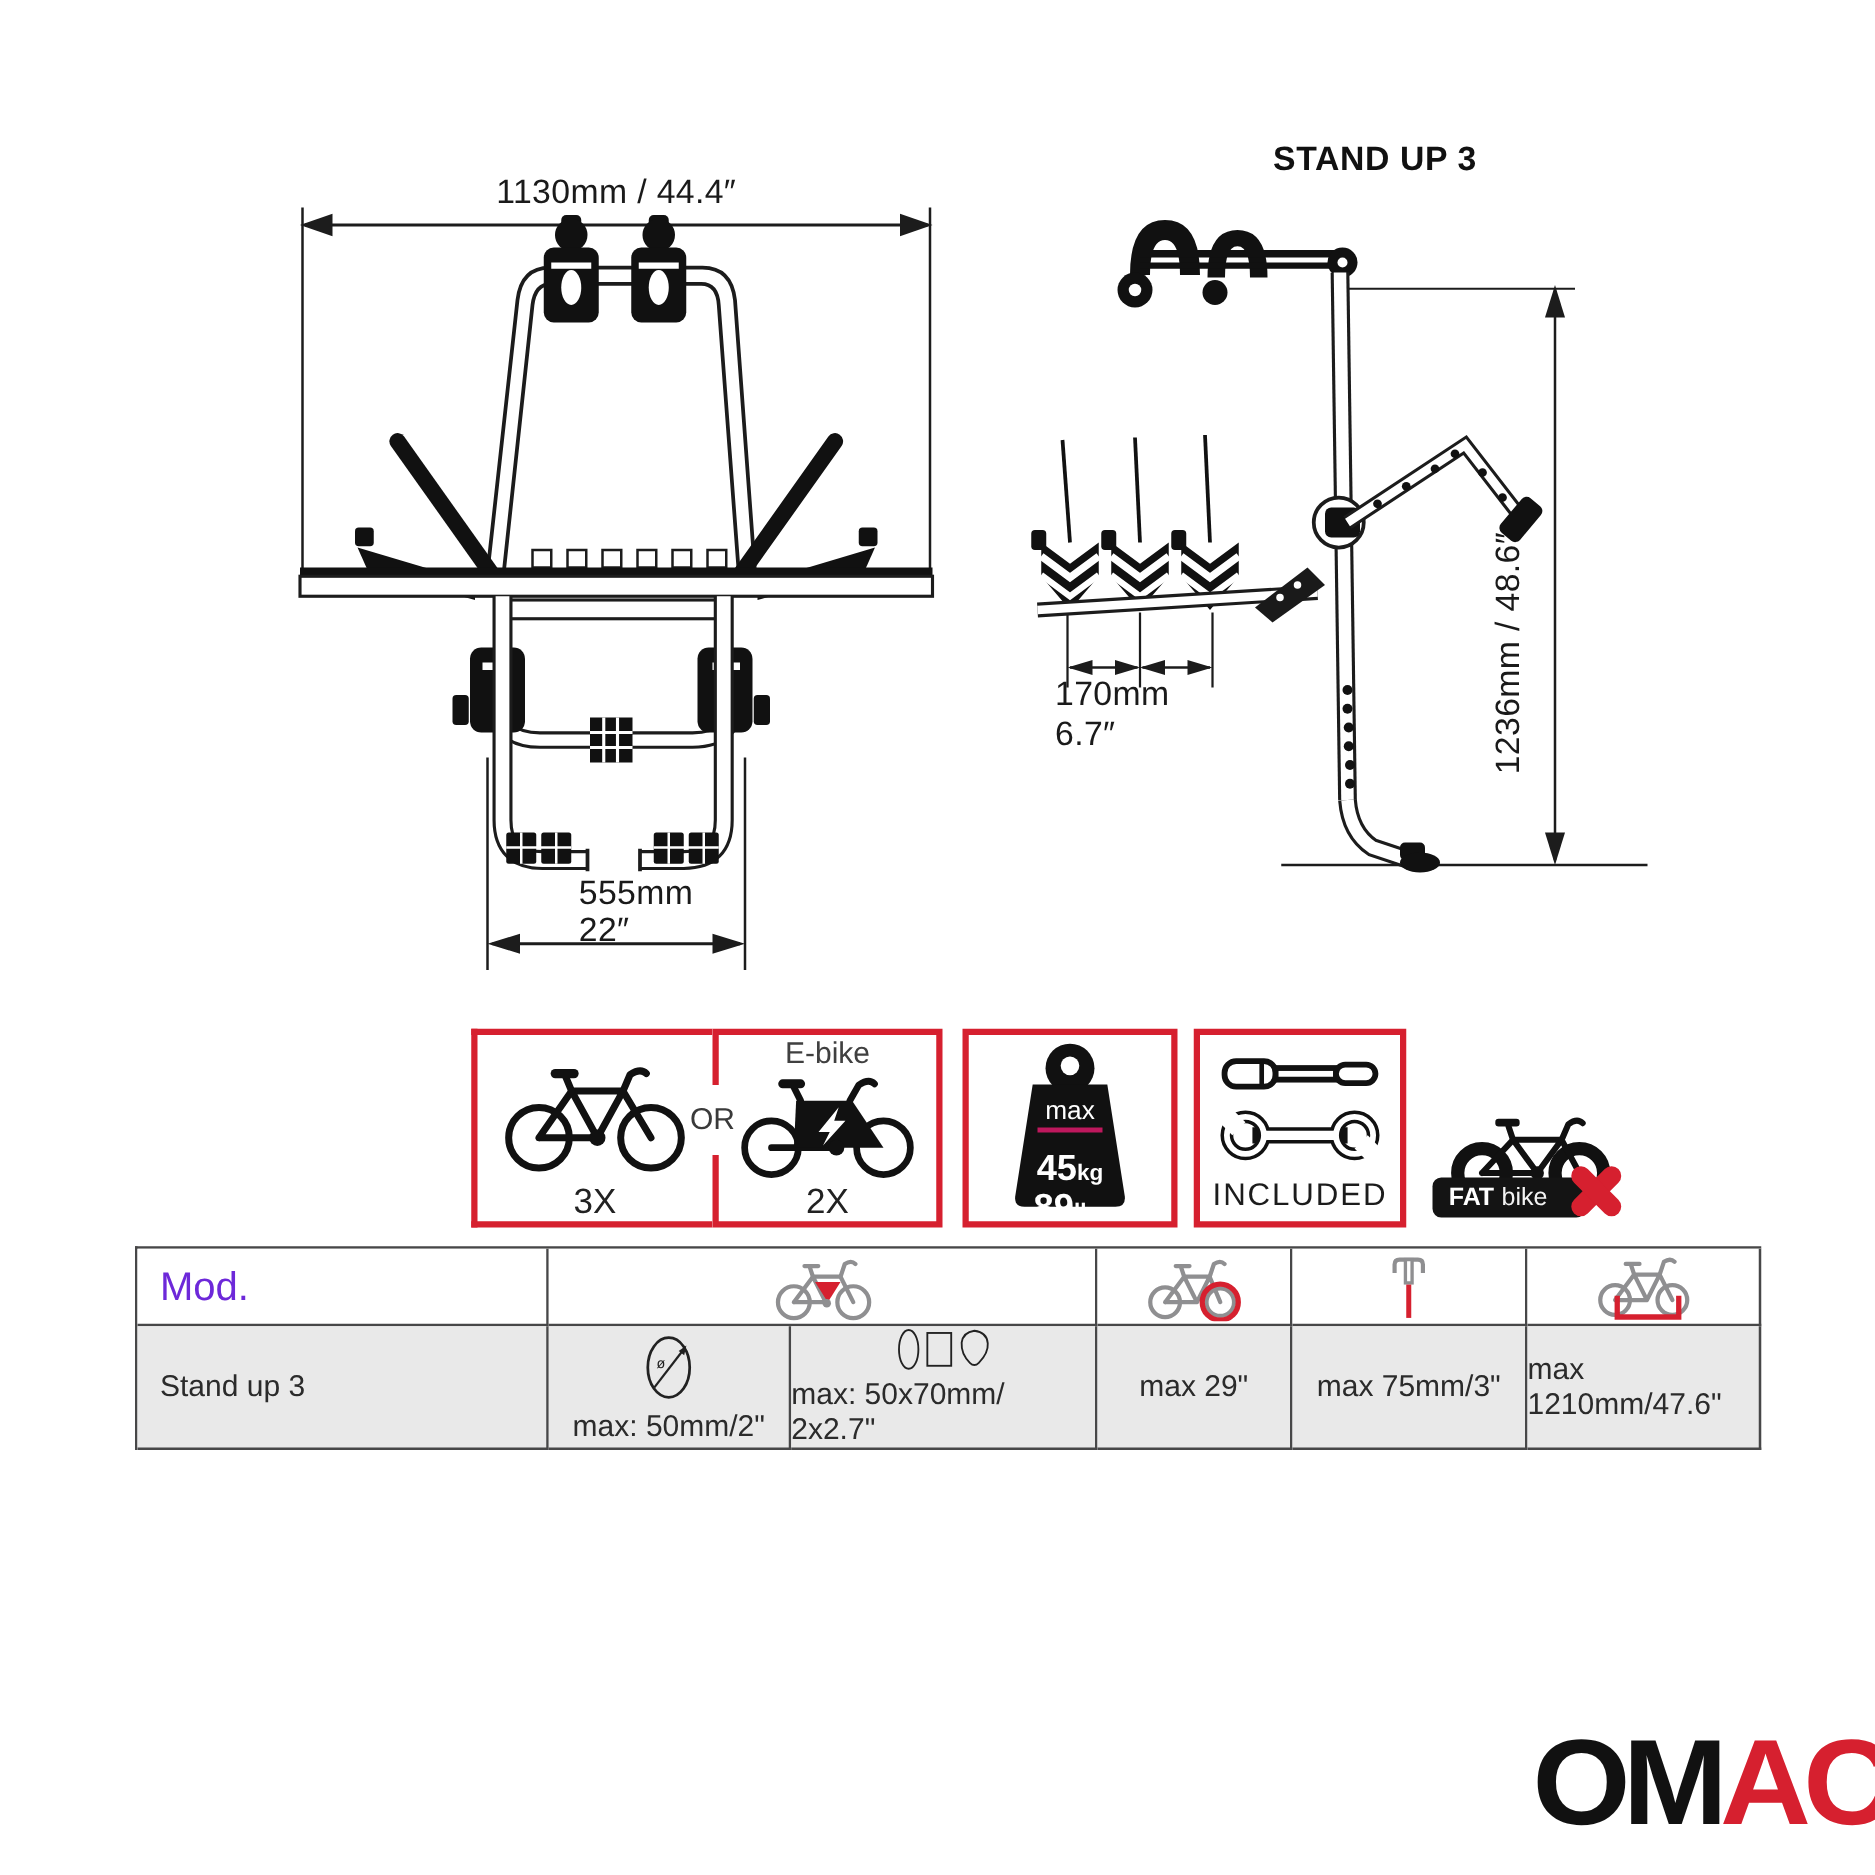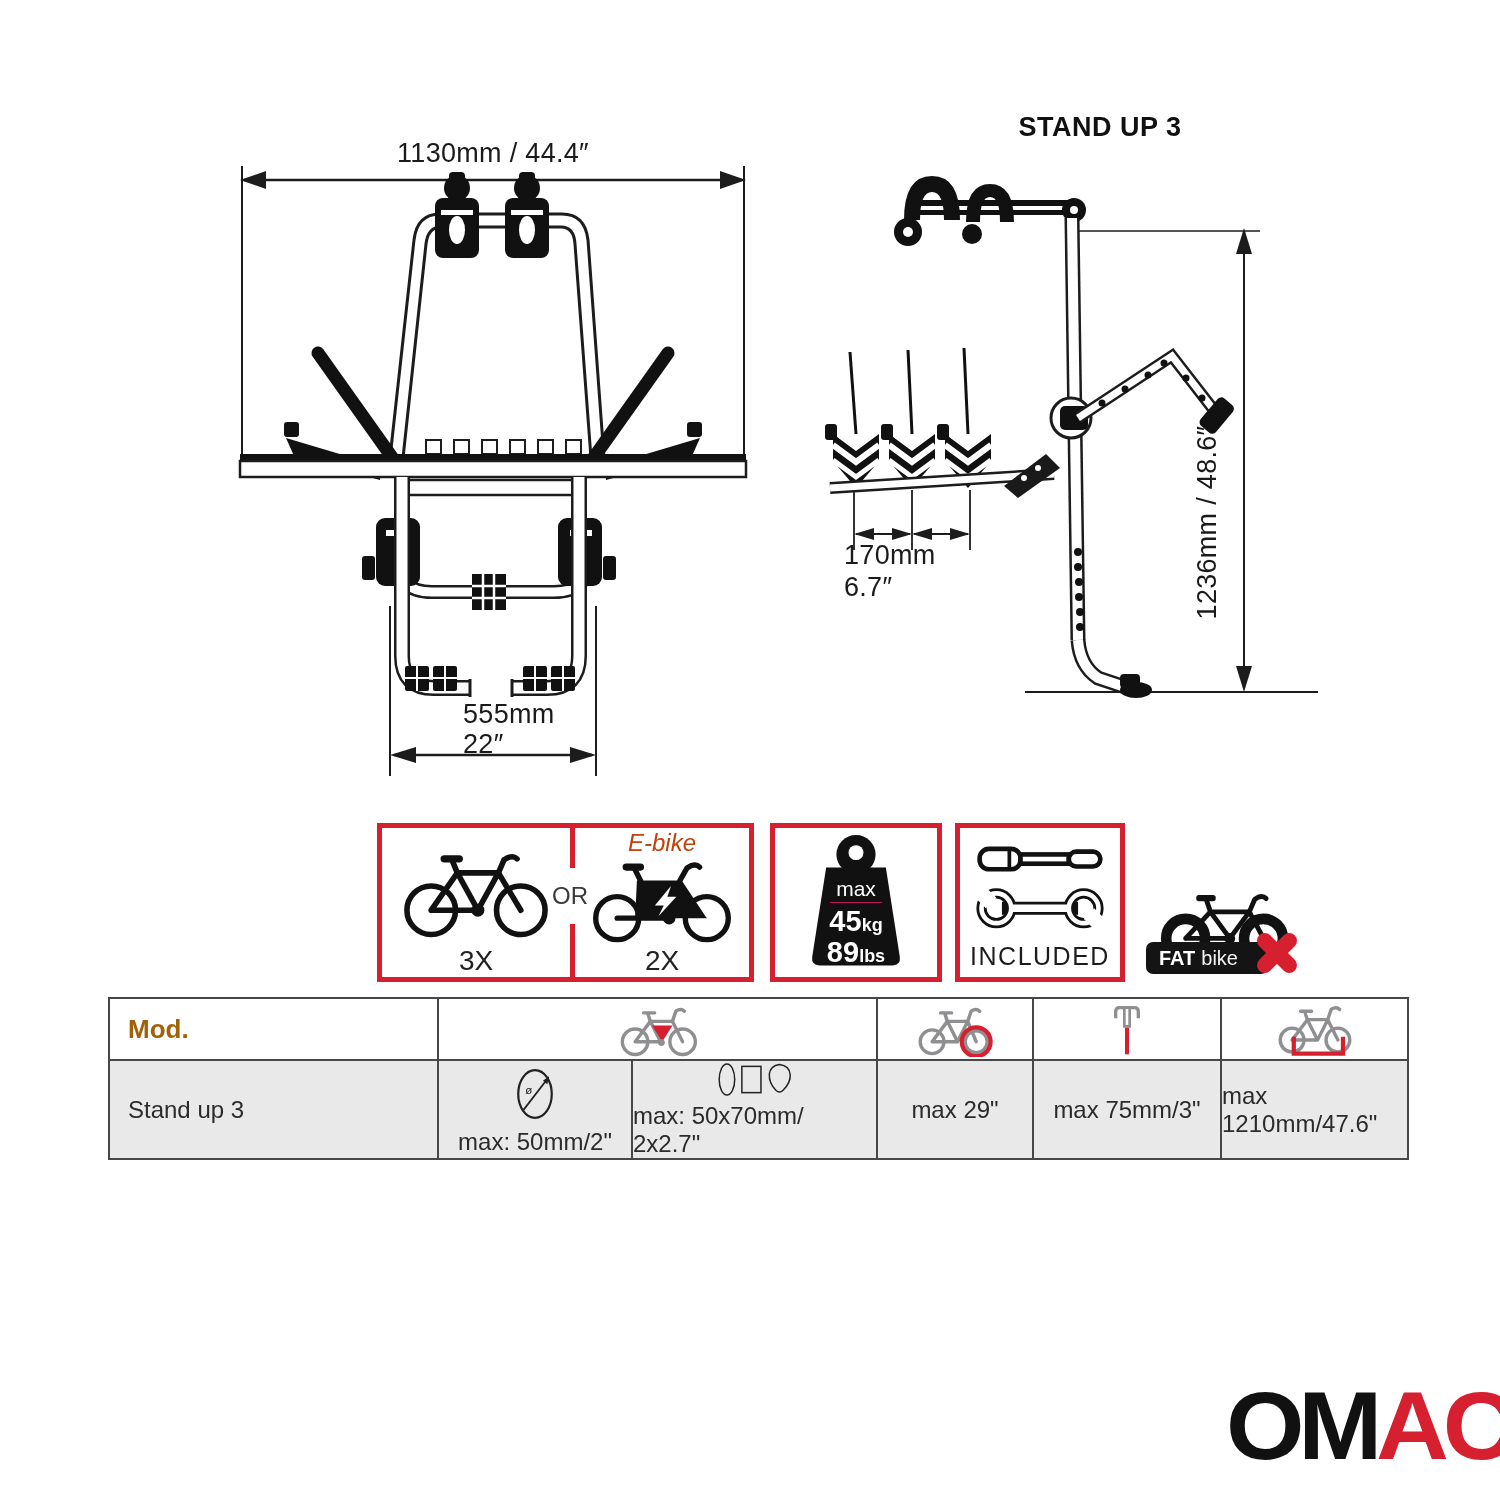--- a/index.html
+++ b/index.html
@@ -8,41 +8,41 @@
   .abs{position:absolute;}
   svg{display:block;}
   .dimlabel{font-size:27px;color:#1a1a1a;letter-spacing:0.3px;}
   .sv-title{font-size:27px;font-weight:800;letter-spacing:0.5px;color:#111;text-align:center;}
   .rot{transform:rotate(-90deg);transform-origin:center;}
   .badge{position:absolute;border:5px solid #d6202f;background:#fff;box-sizing:border-box;
          display:flex;flex-direction:column;align-items:center;justify-content:center;}
   .cnt{font-size:28px;font-weight:500;color:#222;}
   .orwrap{position:absolute;z-index:3;background:#fff;padding:14px 3px;font-size:24px;color:#3a3a3a;
           transform:translate(-50%,0);font-weight:500;}
-  .ebikehdr{font-size:24px;color:#c2410c;margin-bottom:2px;font-style:italic;}
+  .ebikehdr{font-size:24px;color:#404040;margin-bottom:2px;}
   .weightwrap{position:relative;width:126px;height:138px;}
   .wtext{position:absolute;left:0;right:0;top:44px;text-align:center;color:#fff;line-height:1.08;}
-  .wmax{font-size:21px;display:inline-block;border-bottom:1px solid #be185d;padding:0 6px 2px 6px;margin-bottom:3px;}
+  .wmax{font-size:21px;display:inline-block;border-bottom:4px solid #be185d;padding:0 6px 2px 6px;margin-bottom:14px;}
   .wbig{font-size:29px;font-weight:800;}
   .wunit{font-size:18px;font-weight:800;}
   .included{font-size:25px;letter-spacing:1.5px;color:#1c1c1c;margin-top:4px;}
   .fatpill{position:absolute;left:0;top:62px;height:32px;background:#141414;border-radius:7px;
            display:flex;align-items:center;padding:0 30px 0 13px;color:#fff;font-size:20px;}
   .fatb{font-weight:800;margin-right:6px;}
   .fatr{font-weight:400;opacity:.95;}
   
   #spec{position:absolute;left:108px;top:997px;width:1299px;
         display:grid;grid-template-columns:329px 194px 245px 156px 188px 187px;
         grid-template-rows:62px 99px;border-top:2px solid #474748;border-left:2px solid #474748;box-sizing:content-box;}
   .cell{border-right:2px solid #474748;border-bottom:2px solid #474748;box-sizing:border-box;
         display:flex;align-items:center;justify-content:center;flex-direction:column;background:#fff;}
   .cell.gray{background:#e9e9e9;}
   .cell.left{align-items:flex-start;justify-content:center;padding-left:18px;}
   .tcell{font-size:24px;color:#2b2b2b;}
-  .thead{font-size:26px;color:#a16207;font-weight:bold;}
+  .thead{font-size:32px;color:#6d28d9;}
   .span2{grid-column:2 / span 2;}
   
   #logo{position:absolute;left:1226px;top:1382px;font-size:97px;font-weight:700;letter-spacing:-6px;line-height:0.9;
         transform:scaleX(1.04);transform-origin:left;}
   #logo .om{color:#111;} #logo .ac{color:#d6202f;}
 </style>
 </head>
 <body>
 
 <div id="canvas">

